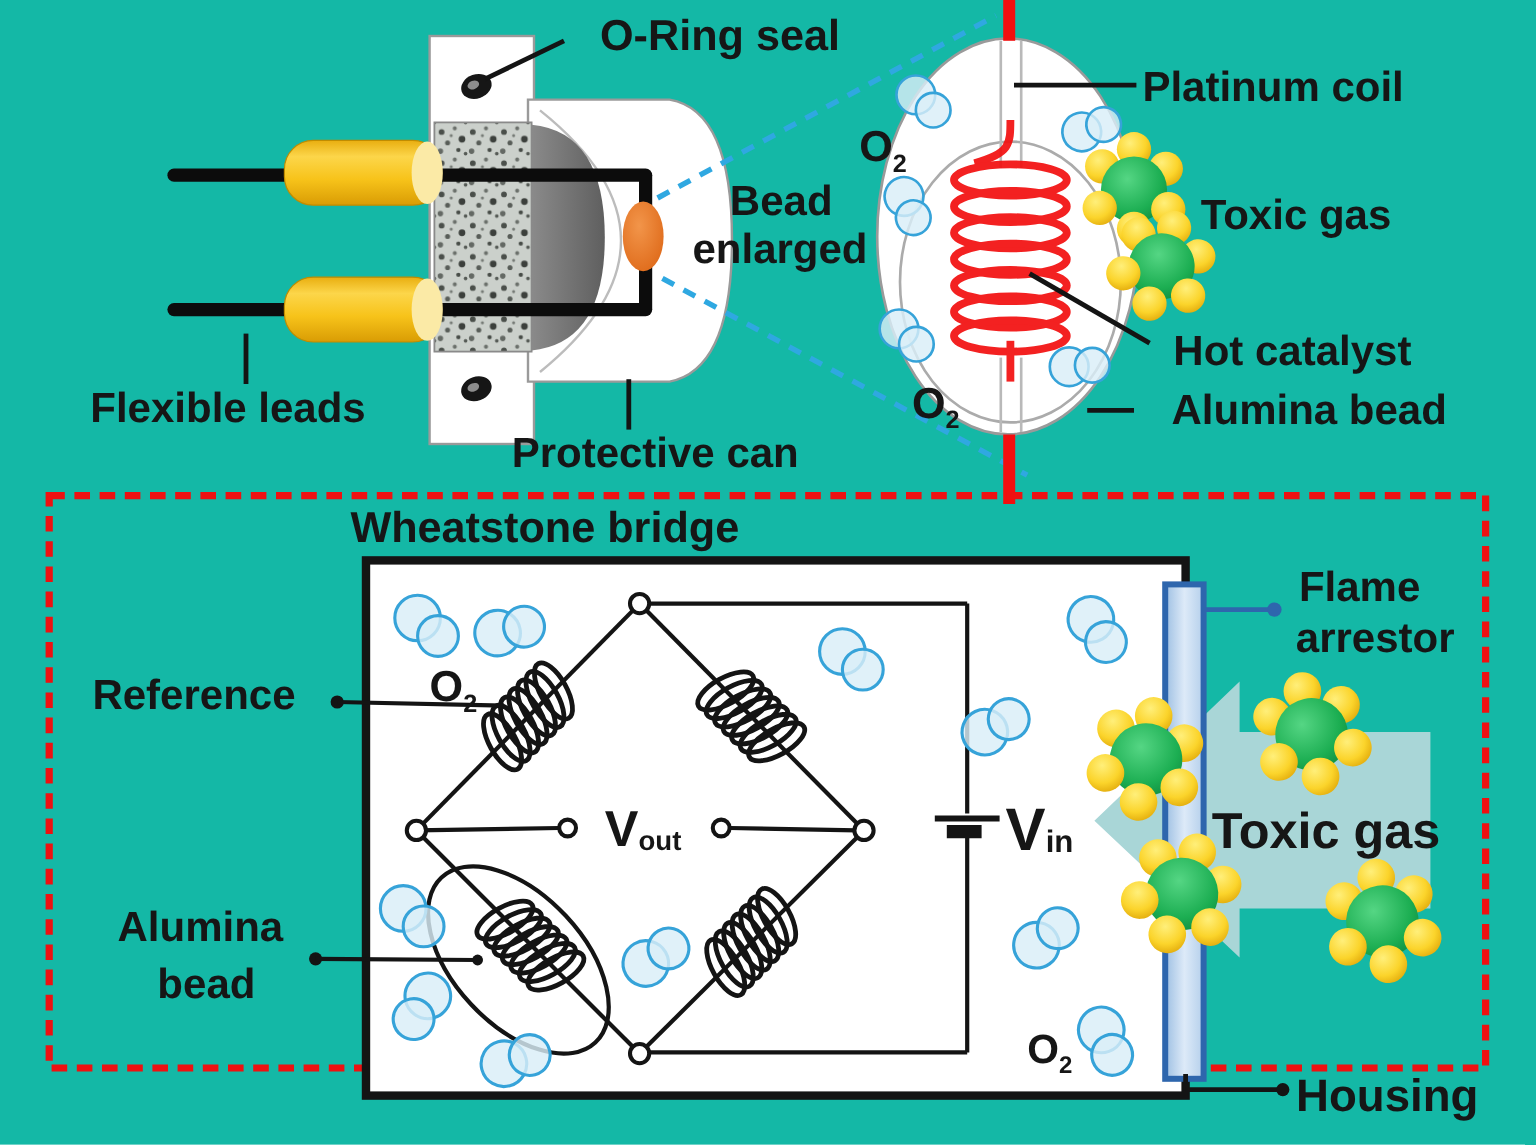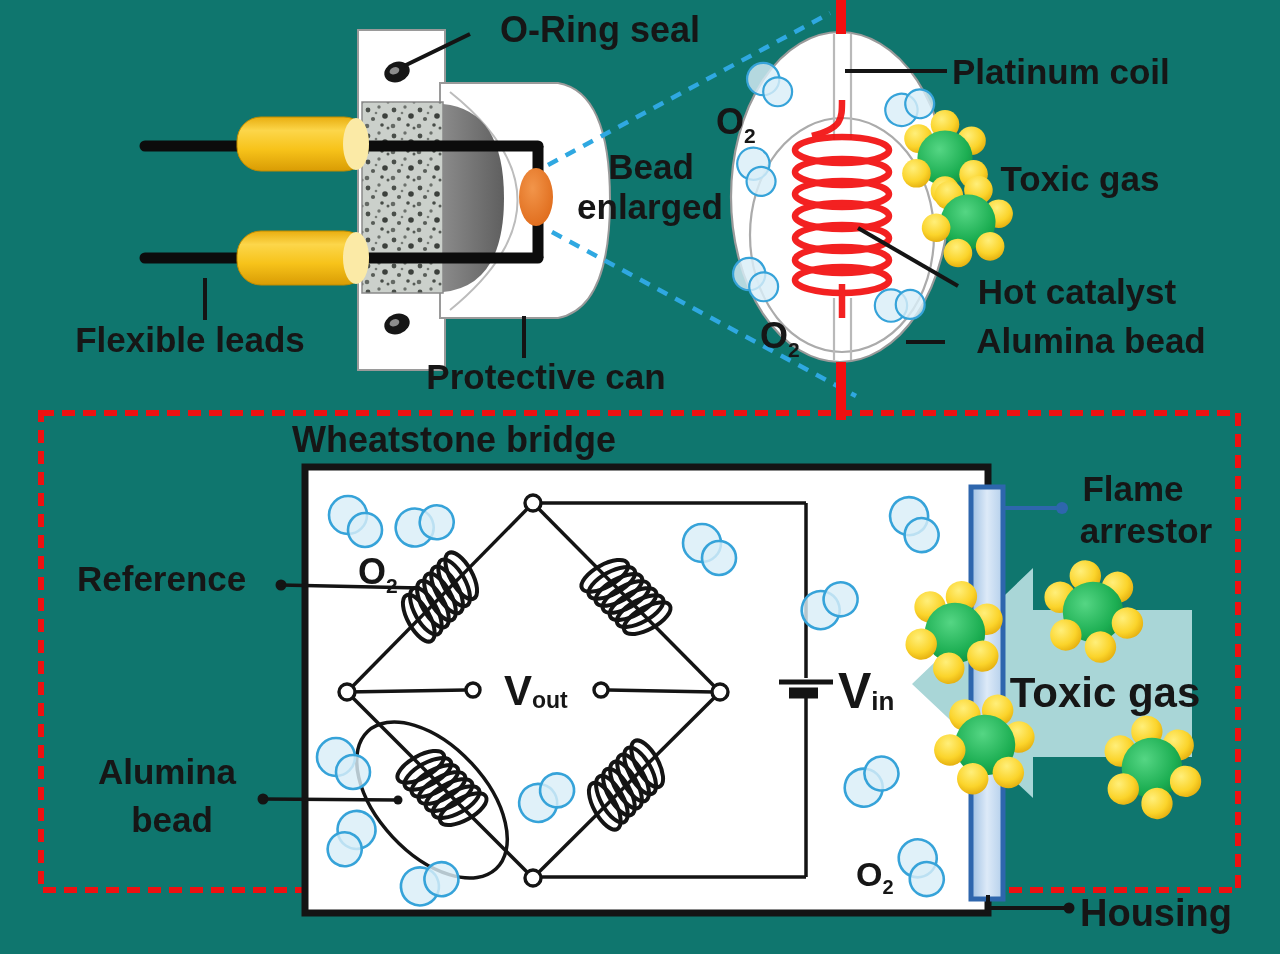--- a/index.html
+++ b/index.html
@@ -1,16 +1,16 @@
 <!DOCTYPE html>
 <html><head>
 <meta charset="utf-8">
 <style>
   html,body{margin:0;padding:0;background:#ffffff;}
-  #stage{position:relative;width:1280px;height:954px;background:#0f766e;overflow:hidden;}
+  #stage{position:relative;width:1280px;height:954px;background:#14b8a6;overflow:hidden;}
   svg{display:block;}
   text{font-family:"Liberation Sans","DejaVu Sans",sans-serif;font-weight:bold;fill:#161616;}
   .lbl35{font-size:35px;}
   .lbl36{font-size:36px;}
   .lbl38{font-size:38px;}
   .lbl42{font-size:42px;}
   .o2main{font-size:36px;}
   .o2sub{font-size:21px;}
   .bubble circle{fill:#d9eef8;fill-opacity:0.82;stroke:#36a3d9;stroke-width:2.6;}
   .wire{stroke:#141414;stroke-width:3.5;fill:none;}

